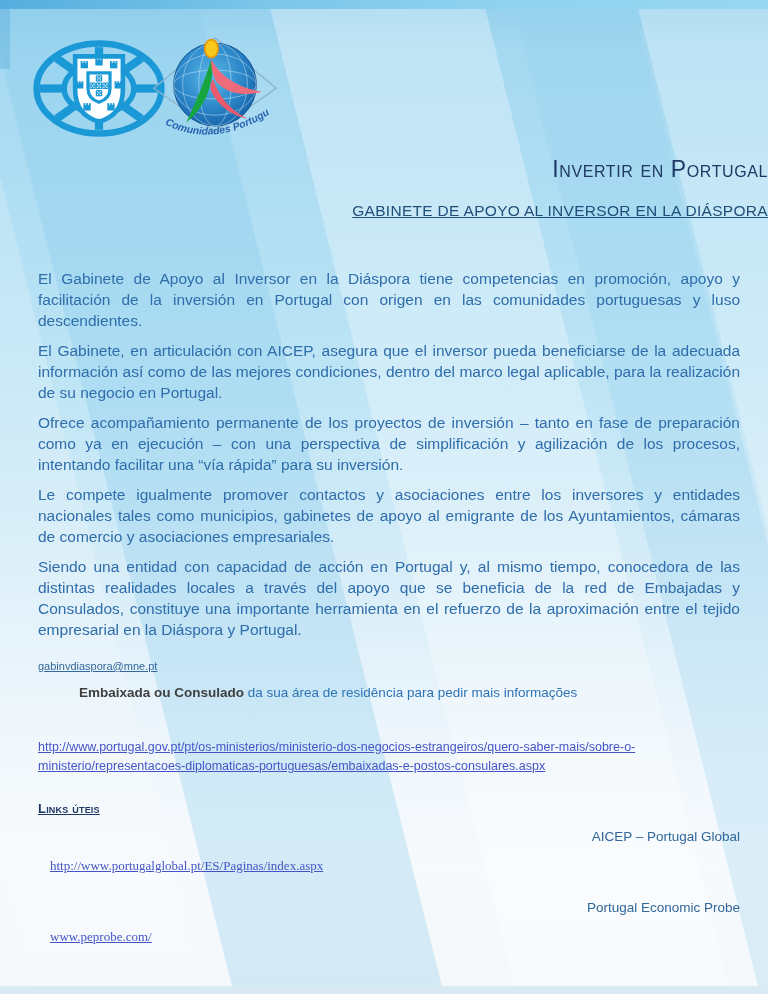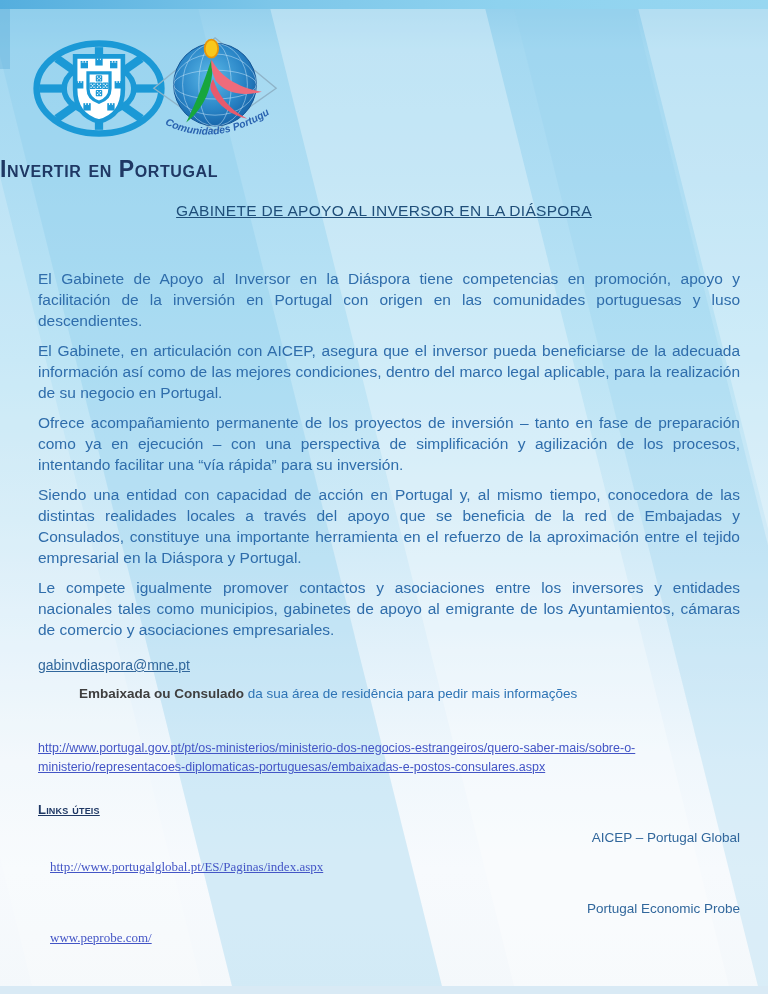--- a/index.html
+++ b/index.html
@@ -17,32 +17,32 @@
   .band4{left:636px;width:120px;background:rgba(146,208,238,0.28);}
   .band5{left:760px;width:220px;background:rgba(255,255,255,0.28);}
   .top-strip{position:absolute;top:0;left:0;right:0;height:9px;
     background:linear-gradient(90deg,#54aede,#7cc6e9 35%,#8ed2ef 65%,#98d7f1);}
   .left-sliver{position:absolute;top:9px;left:0;width:10px;height:60px;background:rgba(70,160,210,0.30);}
   .bottom-strip{position:absolute;bottom:0;left:0;right:0;height:8px;background:#d9eaf5;}
 
   .logos{position:absolute;top:38px;left:30px;display:flex;align-items:flex-start;z-index:3;}
   .logo2{margin-left:-16px;margin-top:-2px;}
 
-  .title{position:absolute;top:156px;left:0;width:100%;text-align:left;z-index:3;
-    font-size:23px;font-weight:bold;color:#1f3864;font-variant:small-caps;letter-spacing:0.6px;}
-  .subtitle{position:absolute;top:202px;left:0;width:100%;text-align:center;z-index:3;
+  .title{position:absolute;top:156px;left:0;width:100%;text-align:right;z-index:3;
+    font-size:23px;font-weight:normal;color:#1f3864;font-variant:small-caps;letter-spacing:0.6px;}
+  .subtitle{position:absolute;top:202px;left:0;width:100%;text-align:right;z-index:3;
     font-size:15.5px;color:#1f4e79;text-decoration:underline;letter-spacing:0.3px;}
 
   .body-wrap{position:absolute;top:268px;left:38px;right:28px;z-index:3;}
   .para{font-size:15.5px;line-height:21px;color:#2f6dab;text-align:justify;margin:0 0 9px 0;}
 
   .contact{margin-top:16px;}
   .section-heading{font-size:13px;font-weight:bold;color:#1f3864;font-variant:small-caps;
     text-decoration:underline;letter-spacing:0.2px;margin:0 0 13px 0;}
-  .email-link{font-size:14px;color:#31679c;text-decoration:underline;display:inline-block;
+  .email-link{font-size:11px;color:#31679c;text-decoration:underline;display:inline-block;
     margin:0 0 12px 0;cursor:pointer;}
   .embassy-line{font-size:13.5px;margin:0 0 10px 0;line-height:18px;padding-left:41px;}
   .embassy-bold{font-weight:bold;color:#3f3f3f;}
   .embassy-rest{color:#2e74b5;}
   .long-url{font-size:12.5px;color:#4355c6;text-decoration:underline;line-height:19px;
     display:block;overflow-wrap:break-word;cursor:pointer;margin-top:36px;}
 
   .links-section{margin-top:25px;}
   .link-label{font-size:13.5px;color:#31679c;margin:0 0 12px 0;text-align:right;}
   .url-link{font-size:13px;color:#4355c6;text-decoration:underline;display:inline-block;
@@ -142,22 +142,22 @@
     </svg>
   </div>
 
   <div class="title">Invertir en Portugal</div>
   <div class="subtitle">GABINETE DE APOYO AL INVERSOR EN LA DIÁSPORA</div>
 
   <div class="body-wrap">
     <p class="para">El Gabinete de Apoyo al Inversor en la Diáspora tiene competencias en promoción, apoyo y facilitación de la inversión en Portugal con origen en las comunidades portuguesas y luso descendientes.</p>
     <p class="para">El Gabinete, en articulación con AICEP, asegura que el inversor pueda beneficiarse de la adecuada información así como de las mejores condiciones, dentro del marco legal aplicable, para la realización de su negocio en Portugal.</p>
     <p class="para">Ofrece acompañamiento permanente de los proyectos de inversión – tanto en fase de preparación como ya en ejecución – con una perspectiva de simplificación y agilización de los procesos, intentando facilitar una “vía rápida” para su inversión.</p>
+    <p class="para">Le compete igualmente promover contactos y asociaciones entre los inversores y entidades nacionales tales como municipios, gabinetes de apoyo al emigrante de los Ayuntamientos, cámaras de comercio y asociaciones empresariales.</p>
     <p class="para">Siendo una entidad con capacidad de acción en Portugal y, al mismo tiempo, conocedora de las distintas realidades locales a través del apoyo que se beneficia de la red de Embajadas y Consulados, constituye una importante herramienta en el refuerzo de la aproximación entre el tejido empresarial en la Diáspora y Portugal.</p>
-    <p class="para">Le compete igualmente promover contactos y asociaciones entre los inversores y entidades nacionales tales como municipios, gabinetes de apoyo al emigrante de los Ayuntamientos, cámaras de comercio y asociaciones empresariales.</p>
 
     <div class="contact">
       <a class="email-link">gabinvdiaspora@mne.pt</a>
       <div class="embassy-line">
         <span class="embassy-bold">Embaixada ou Consulado</span><span class="embassy-rest"> da sua área de residência para pedir mais informações</span>
       </div>
       <a class="long-url">http://www.portugal.gov.pt/pt/os-ministerios/ministerio-dos-negocios-estrangeiros/quero-saber-mais/sobre-o-ministerio/representacoes-diplomaticas-portuguesas/embaixadas-e-postos-consulares.aspx</a>
     </div>
 
     <div class="links-section">

